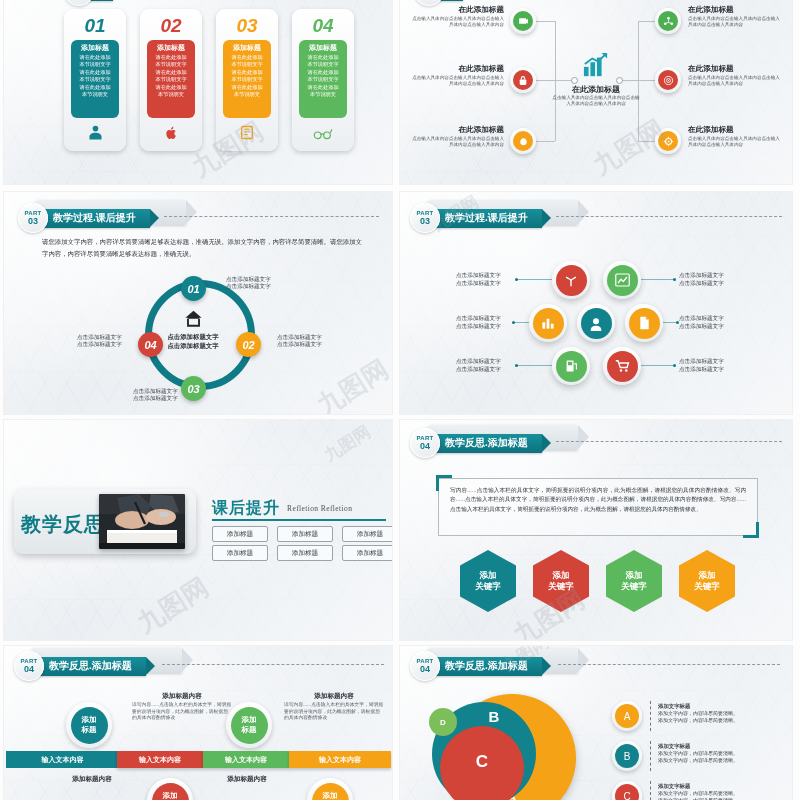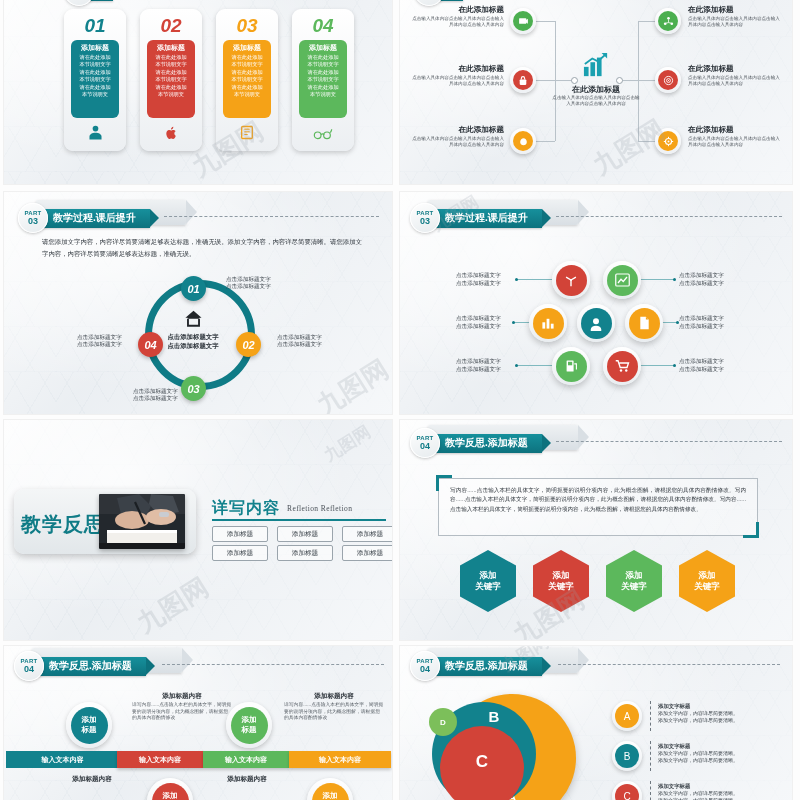--- a/index.html
+++ b/index.html
@@ -516,21 +516,21 @@
         <ellipse cx="33" cy="26" rx="17" ry="9" fill="#d9b39a"></ellipse>
         <ellipse cx="62" cy="23" rx="15" ry="8" fill="#e0bda5"></ellipse>
         <rect x="8" y="36" width="70" height="17" fill="#f2f0ec"></rect>
         <rect x="8" y="36" width="70" height="3" fill="#ffffff"></rect>
         <path d="M36 8 L46 30" stroke="#1b1f23" stroke-width="2.2"></path>
         <rect x="60" y="18" width="10" height="5" rx="2" fill="#c9ccd1"></rect>
         <rect y="49" width="86" height="6" fill="#17191c"></rect>
       </svg>
     </div>
 
-    <div style="position:absolute;left:208px;top:78px;font-size:16px;font-weight:bold;color:#12828d;letter-spacing:1px;">详写内容</div>
+    <div style="position:absolute;left:208px;top:78px;font-size:16px;font-weight:bold;color:#12828d;letter-spacing:1px;">课后提升</div>
     <div style="position:absolute;left:283px;top:84px;font-size:7.5px;color:#4a5158;font-family:'Liberation Serif',serif;letter-spacing:.4px;">Refletion Refletion</div>
     <div style="position:absolute;left:208px;top:99px;width:174px;height:2px;background:#12828d;"></div>
 
     <div style="position:absolute;left:208px;top:106px;display:flex;gap:9px;">
       <div class="tag-btn">添加标题</div>
       <div class="tag-btn">添加标题</div>
       <div class="tag-btn">添加标题</div>
     </div>
     <div style="position:absolute;left:208px;top:125px;display:flex;gap:9px;">
       <div class="tag-btn">添加标题</div>

